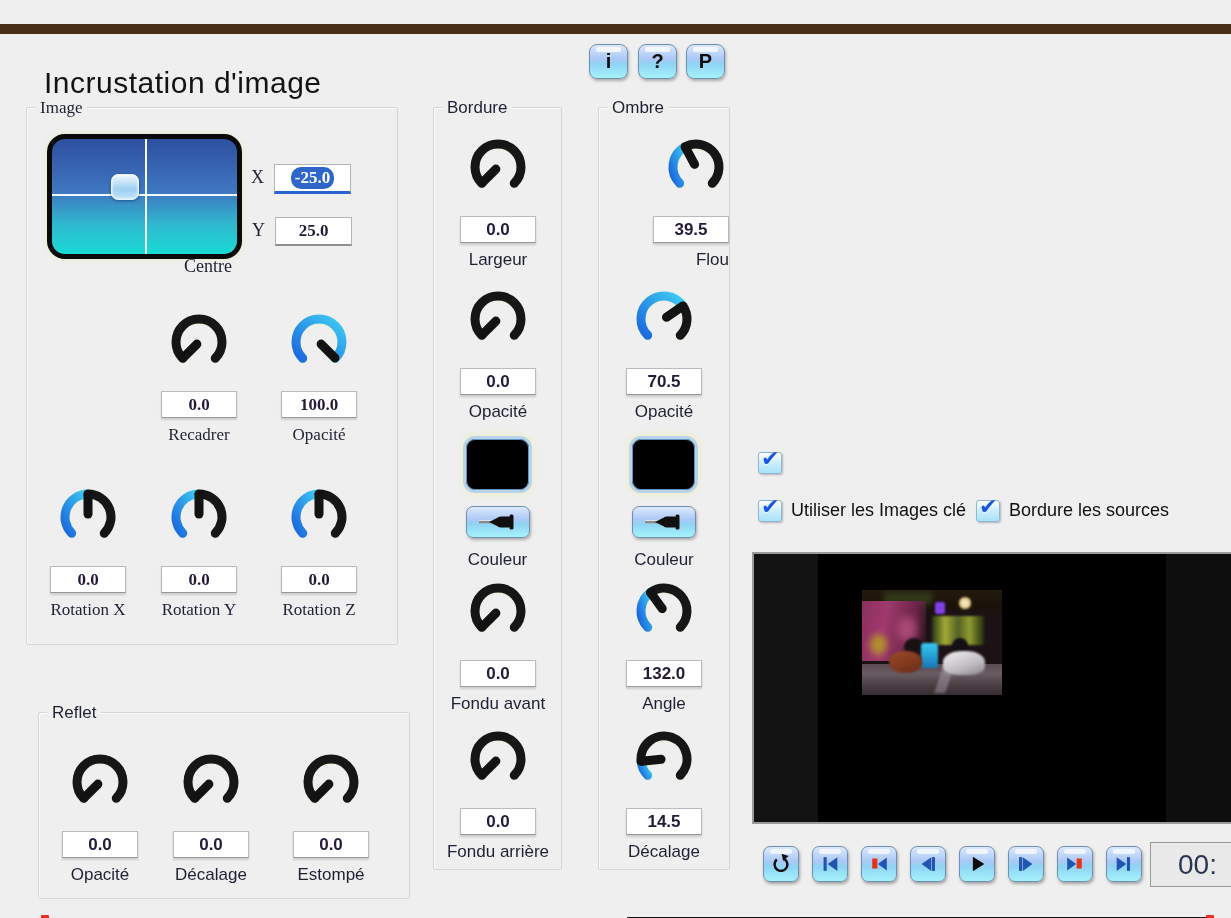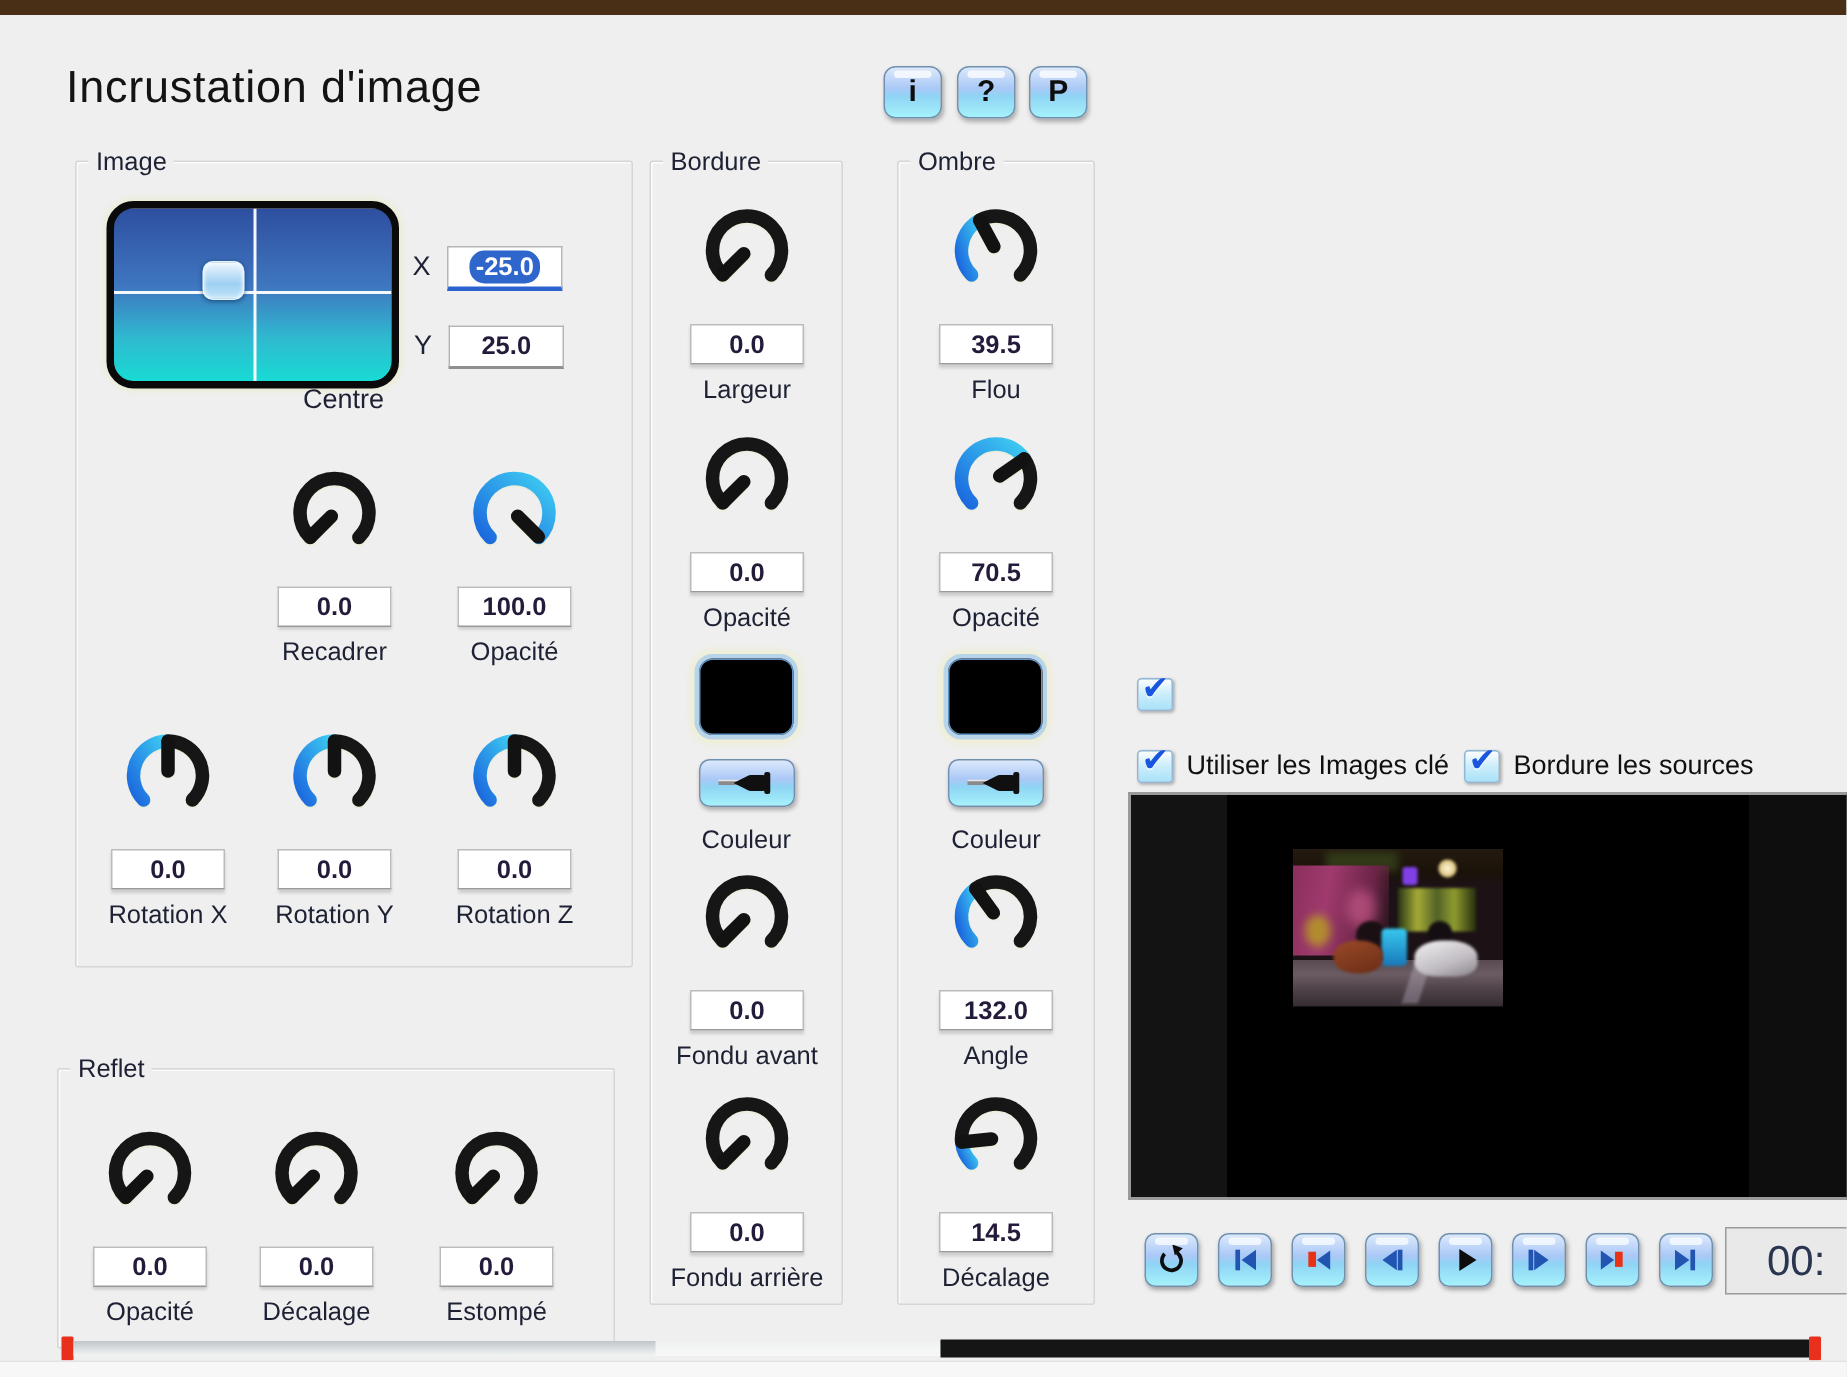--- a/index.html
+++ b/index.html
@@ -1,18 +1,18 @@
 <!DOCTYPE html>
 <html><head>
 <meta charset="utf-8">
 <style>
   html,body{margin:0;padding:0;}
   body{width:1231px;height:918px;overflow:hidden;position:relative;background:#efefef;
        font-family:"Liberation Sans","DejaVu Sans",sans-serif;color:#1d2133;}
-  .abs{position:absolute;}
+  .abs{position:absolute;margin-top:24px;}
   
   #accentbar{left:0;top:0;width:1231px;height:10px;}
   
   #title{left:44px;top:42px;font-size:30px;letter-spacing:.5px;color:#131313;}
   
   .minibtn{width:37px;height:33px;border-radius:8px;border:1px solid #7090b0;
     background:linear-gradient(180deg,#dce9fc 0%,#aac8f6 42%,#8fd4f4 58%,#a5f2fb 100%);
     box-shadow:1px 2px 3px rgba(90,90,90,.45);font-weight:bold;font-size:20px;color:#0d0d0d;
     display:flex;align-items:center;justify-content:center;position:absolute;cursor:pointer;}
   .minibtn::after{content:"";position:absolute;top:2px;left:6px;right:6px;height:5px;border-radius:3px;
@@ -90,21 +90,21 @@
 <div class="minibtn" style="left:589px;top:44px;">
     <span>i</span>
   </div>
 <div class="minibtn" style="left:638px;top:44px;">
     <span>?</span>
   </div>
 <div class="minibtn" style="left:686px;top:44px;">
     <span>P</span>
   </div>
 
-<div class="group" style="left:50px;top:107px;width:370px;height:536px;">
+<div class="group" style="left:26px;top:107px;width:370px;height:536px;font-family:Liberation Serif, serif;">
   <span class="glabel">Image</span>
   <div id="centrepad">
     <div class="ch-v"></div>
     <div class="ch-h"></div>
     <div id="centrehandle"></div>
   </div>
   <div id="centrelabel">Centre</div>
   <div class="xylabel" style="left:224px;top:59px;">X</div>
   <div class="vinput sel" style="left:247px;top:56px;">
       <span class="hl">-25.0</span>
@@ -309,21 +309,21 @@
        <path d="M 16.74 49.26 A 23 23 0 1 1 49.26 49.26" fill="none" stroke="#161616" stroke-width="9" stroke-linecap="round"></path>
        <line x1="30.88" y1="35.12" x2="17.09" y2="48.91" stroke="#121212" stroke-width="9" stroke-linecap="round"></line>
      </svg>
      <div class="kval">0.0</div>
      <div class="klabel">Fondu arrière</div>
     </div>
 </div>
 
 <div class="group" style="left:598px;top:107px;width:130px;height:761px;">
   <span class="glabel">Ombre</span>
-  <div class="kcell" style="left:10px;top:26px;">
+  <div class="kcell" style="left:20px;top:26px;align-items:flex-end;">
       <svg width="66" height="66" viewBox="0 0 66 66">
        <defs>
           <linearGradient id="kg13" x1="0" y1="1" x2="1" y2="0">
          <stop offset="0" stop-color="#1b67de"></stop>
          <stop offset="1" stop-color="#3ecdf2"></stop>
        </linearGradient>
         </defs>
        <path d="M 16.74 49.26 A 23 23 0 0 1 22.08 12.76" fill="none" stroke="url(#kg13)" stroke-width="9" stroke-linecap="round"></path>
        <path d="M 22.08 12.76 A 23 23 0 0 1 49.26 49.26" fill="none" stroke="#161616" stroke-width="9" stroke-linecap="round"></path>
        <line x1="31.58" y1="30.36" x2="22.32" y2="13.20" stroke="#121212" stroke-width="9" stroke-linecap="round"></line>

